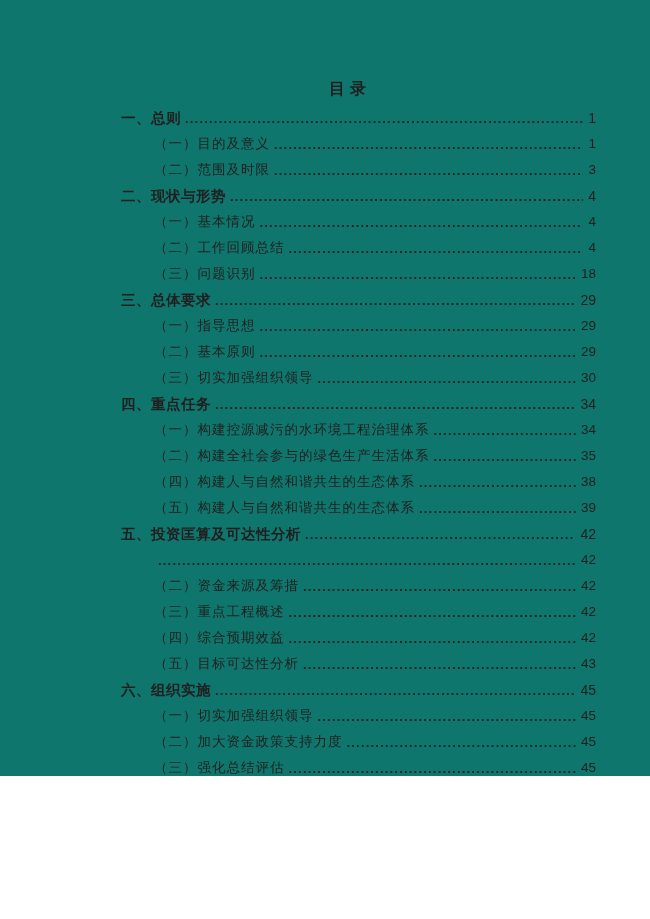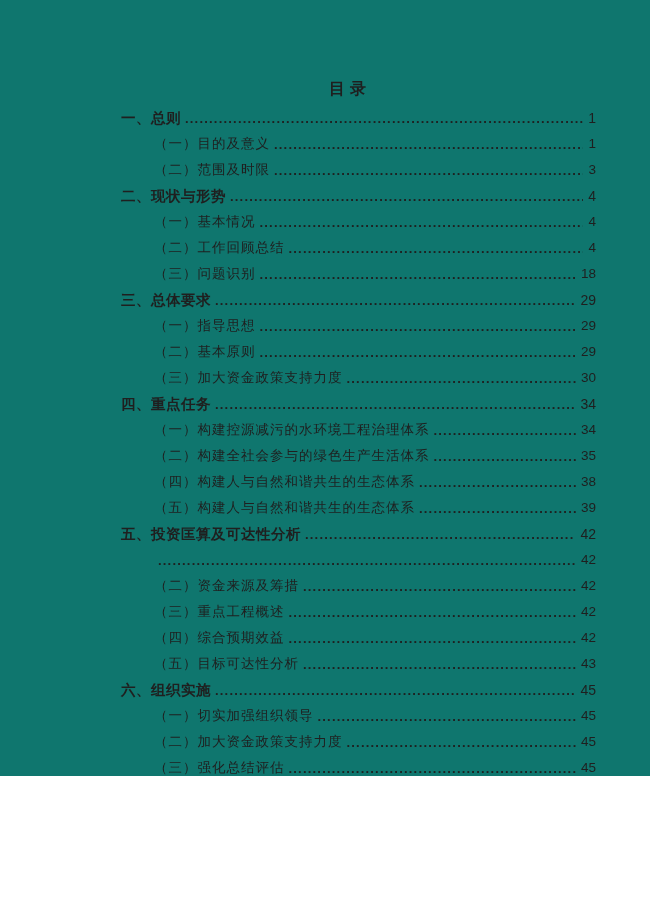--- a/index.html
+++ b/index.html
@@ -119,21 +119,21 @@
     <span class="label">（一）指导思想</span>
     <span class="leader"></span>
     <span class="pagenum">29</span>
   </div>
       <div class="row lvl2">
     <span class="label">（二）基本原则</span>
     <span class="leader"></span>
     <span class="pagenum">29</span>
   </div>
       <div class="row lvl2">
-    <span class="label">（三）加大资金政策支持力度</span>
+    <span class="label">（三）切实加强组织领导</span>
     <span class="leader"></span>
     <span class="pagenum">30</span>
   </div>
       <div class="row lvl1">
     <span class="label">四、重点任务</span>
     <span class="leader"></span>
     <span class="pagenum">34</span>
   </div>
       <div class="row lvl2">
     <span class="label">（一）构建控源减污的水环境工程治理体系</span>

